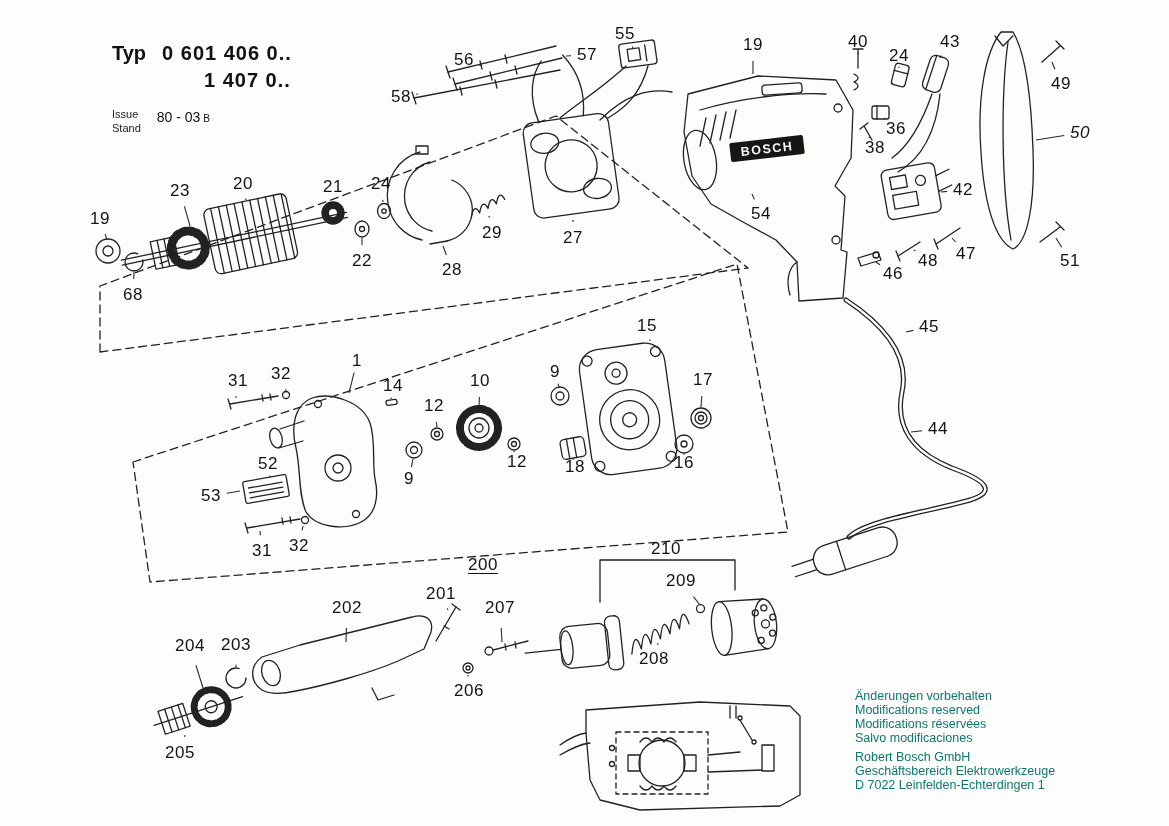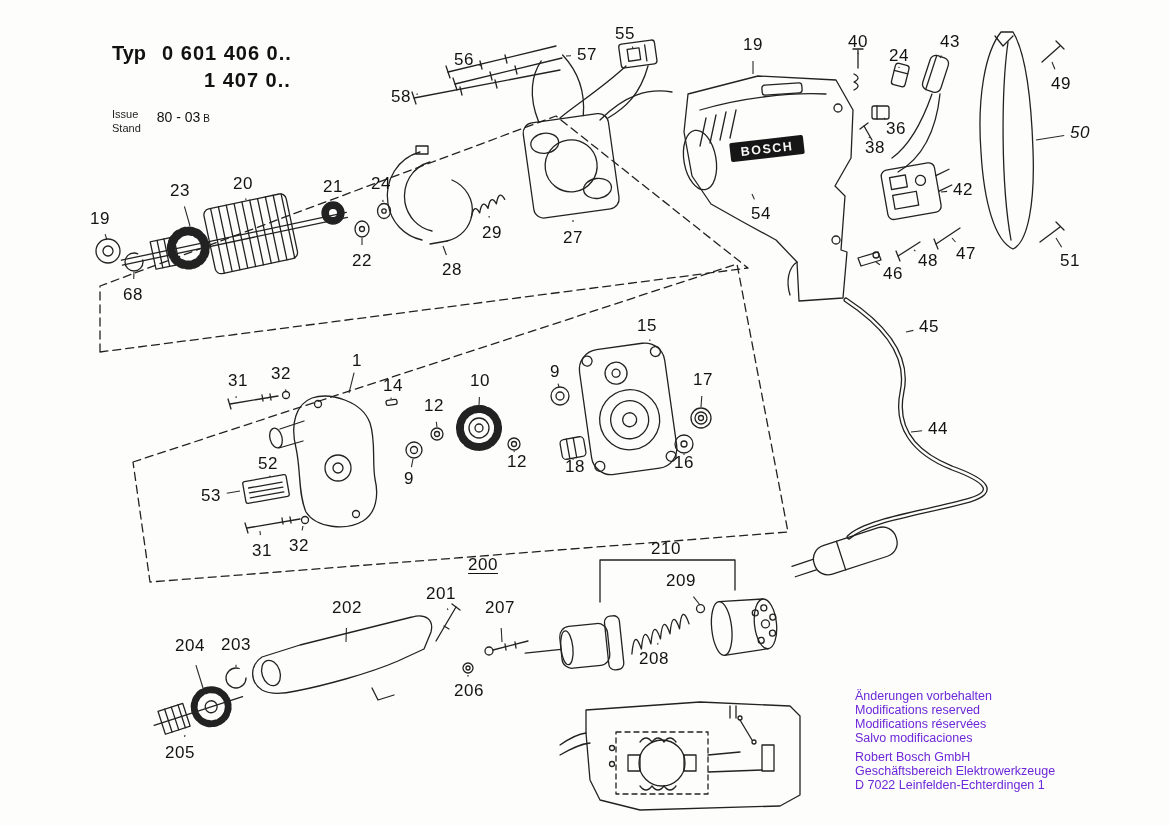--- a/index.html
+++ b/index.html
@@ -21,21 +21,21 @@
   .issue{position:absolute;left:112px;top:108px;display:flex;align-items:flex-start;}
   .issue-labels{font-size:11px;line-height:1.25;color:#222;}
   .issue-value{font-size:14px;margin-left:16px;margin-top:1px;}
   .issue-value .small{font-size:10px;margin-left:3px;}
   .bosch-plate{
     position:absolute;left:730px;top:139px;width:74px;height:19px;
     background:#161616;color:#f7f7f5;font-size:12.5px;font-weight:700;letter-spacing:1.5px;
     display:flex;align-items:center;justify-content:center;border-radius:2px;
     transform:rotate(-6.5deg);
   }
-  .footer{position:absolute;left:855px;top:689px;font-size:12.5px;line-height:1.12;color:#6d28d9;}
+  .footer{position:absolute;left:855px;top:689px;font-size:12.5px;line-height:1.12;color:#0f766e;}
   .footer .company{margin-top:5px;}
   #leader-layer line{stroke:#2a2a2a;stroke-width:1.1;}
 </style>
 </head>
 <body>
 
 <div class="canvas">
 
   <svg class="art" width="1169" height="826" viewBox="0 0 1169 826">
     <g fill="none" stroke="#222" stroke-width="1.3" stroke-linecap="round" stroke-linejoin="round">

